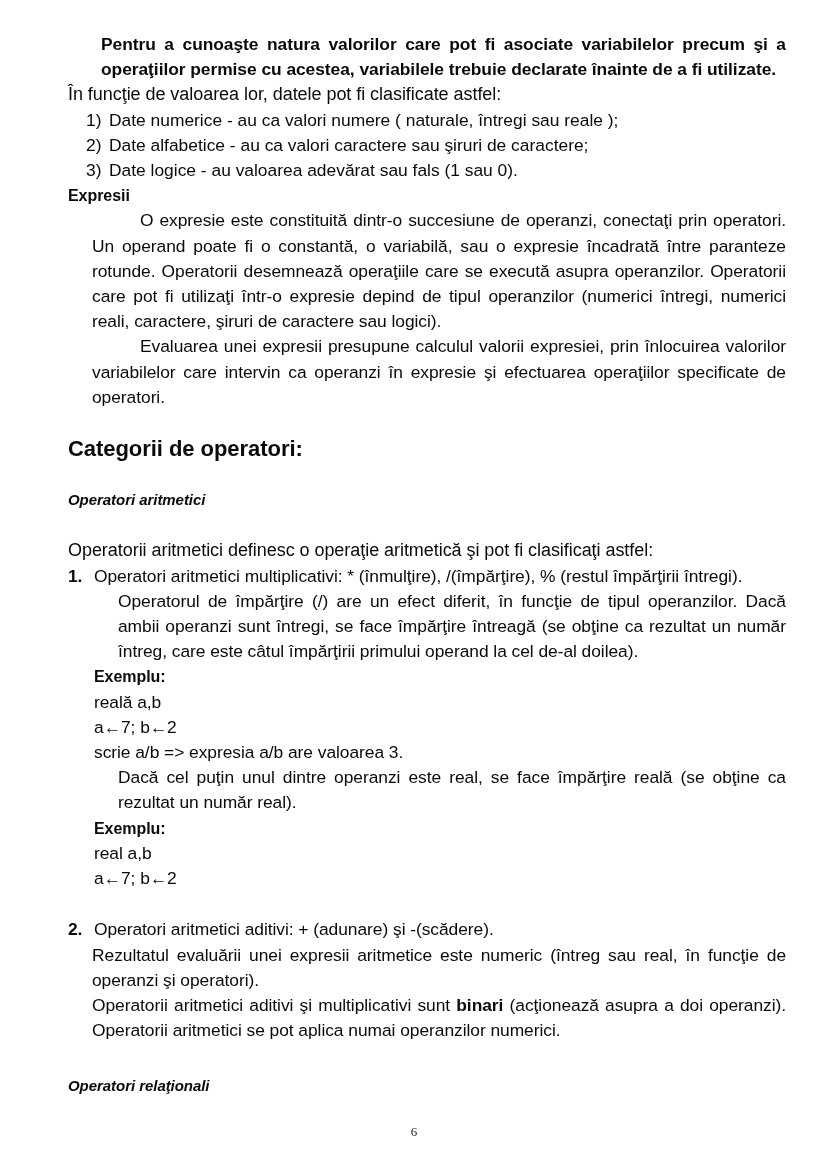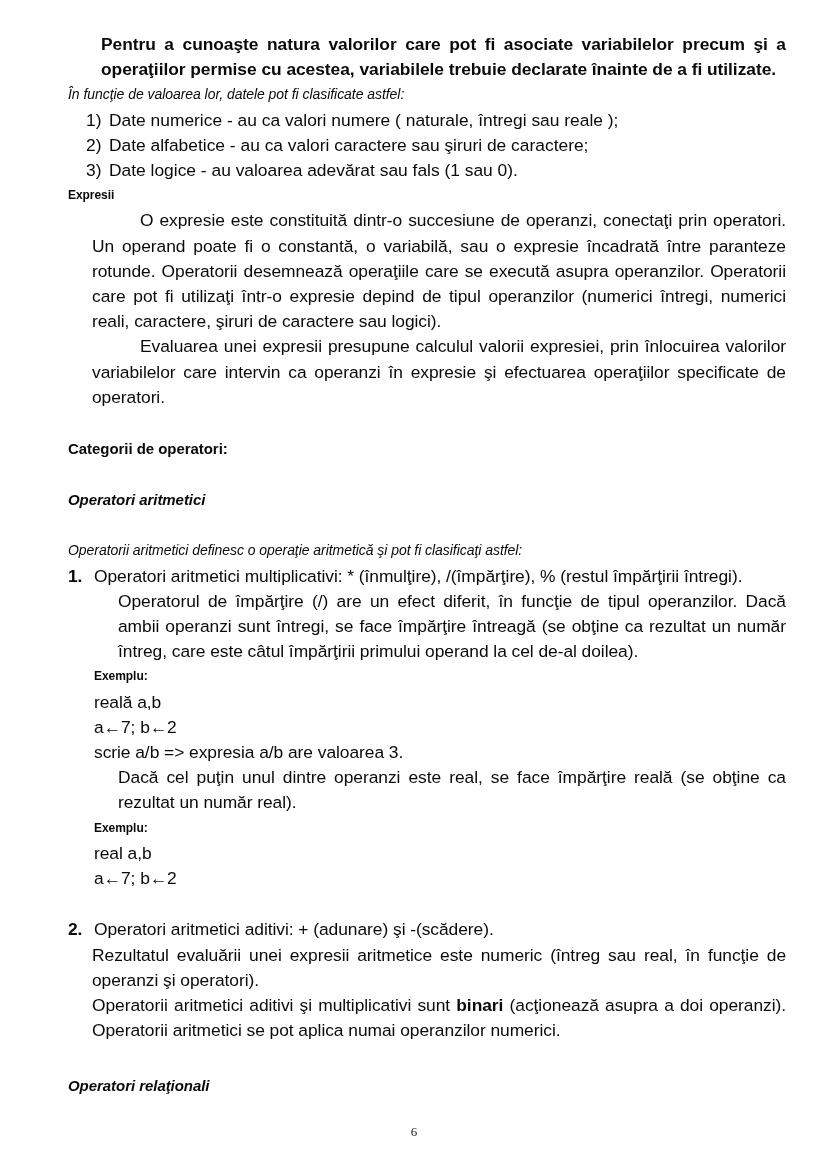--- a/index.html
+++ b/index.html
@@ -65,31 +65,31 @@
     position: relative;
   }
   .numlist li .marker {
     position: absolute;
     left: 18px;
     top: 0;
   }
 
   .head-term {
     font-weight: bold;
-    font-size: 12px;
+    font-size: 16px;
     line-height: 25.2px;
   }
 
   .para-indent { text-indent: 48px; }
   .gap-md { height: 26px; }
   .gap-lg { height: 30px; }
 
   .sec-head {
     font-weight: bold;
-    font-size: 15px;
+    font-size: 22px;
     line-height: 25.2px;
   }
   .sub-head {
     font-weight: bold;
     font-style: italic;
     font-size: 15px;
     line-height: 25.2px;
   }
 
   
@@ -103,23 +103,22 @@
     position: absolute;
     left: 0;
     top: 0;
     font-weight: bold;
   }
   .indent-block {
     margin-left: 26px;
     width: 692px;
   }
   .plainline {
-    font-size: 14px;
-    line-height: 25.2px;
-    font-style: italic;
+    font-size: 18px;
+    line-height: 25.2px;
   }
   .footer {
     position: absolute;
     left: 0;
     top: 1124px;
     width: 828px;
     text-align: center;
     font-size: 13px;
     color: #222;
     font-family: "Liberation Serif", serif;

